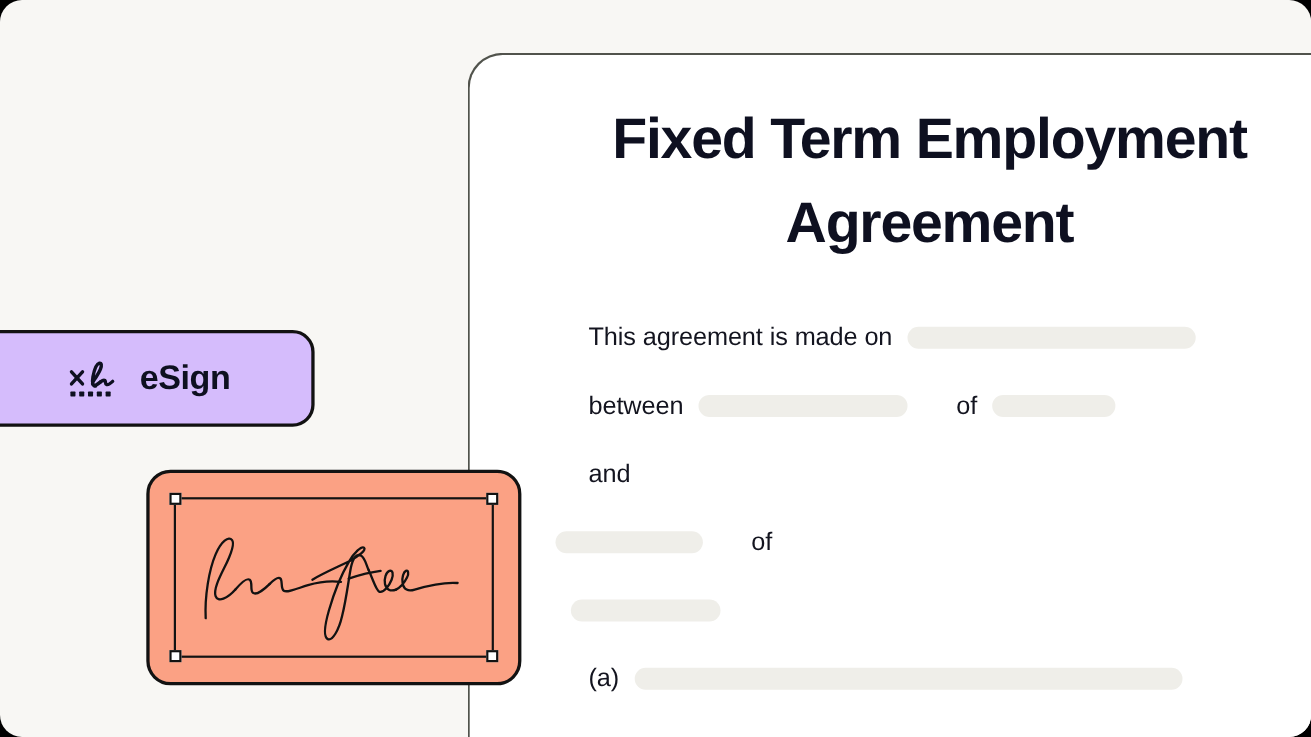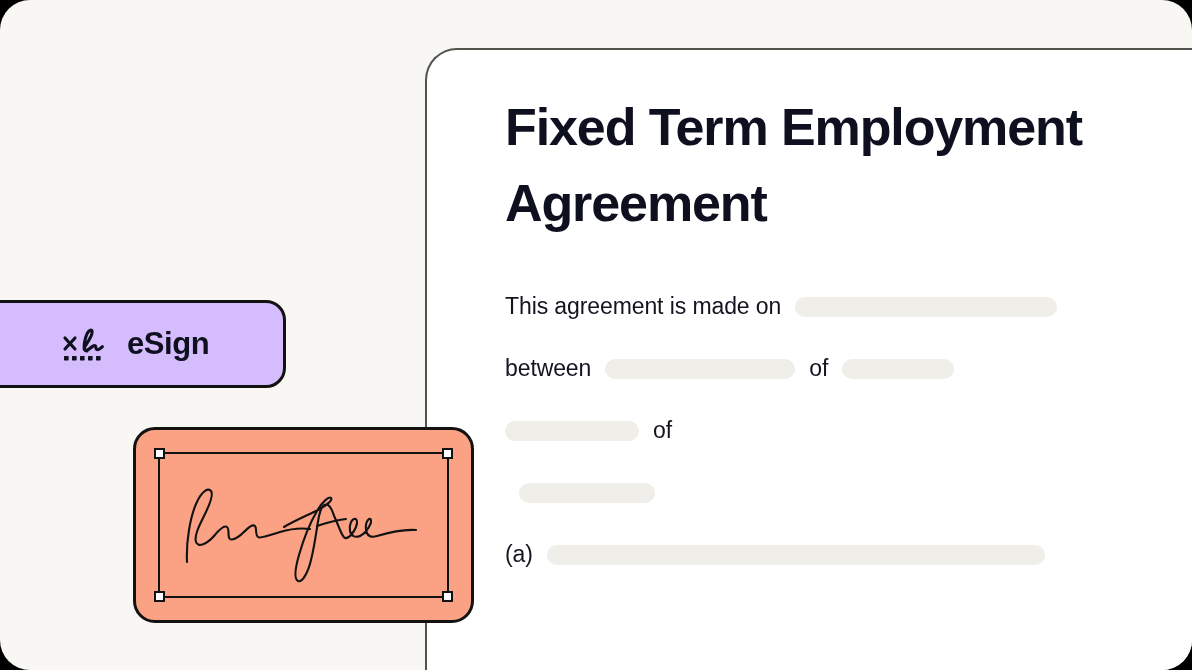--- a/index.html
+++ b/index.html
@@ -11,22 +11,23 @@
     overflow: hidden;
     background: #000000;
     font-family: "Liberation Sans", sans-serif;
   }
 
   .screen {
     position: relative;
     width: 1192px;
     height: 670px;
     background: #F8F7F4;
-    border-radius: 30px;
+    border-radius: 20px;
     overflow: hidden;
+    text-align: center;
   }
 
   
   .doc-panel {
     position: absolute;
     left: 425px;
     top: 48px;
     width: 790px;
     height: 640px;
     background: #FFFFFF;
@@ -59,21 +60,21 @@
 
   .doc-line {
     display: flex;
     align-items: center;
     height: 62px;
     font-size: 23px;
     color: #13141F;
     letter-spacing: -0.1px;
   }
 
-  .doc-line .txt { white-space: pre; }
+  .doc-line .txt { white-space: pre; margin-left: 30px; }
 
   .blank {
     display: inline-block;
     height: 20px;
     background: #EFEEE9;
     border-radius: 10px;
   }
 
   
   .esign-badge {
@@ -152,20 +153,23 @@
       <div class="doc-body">
           <div class="doc-line">
             <span class="txt">This agreement is made on</span>
             <span class="blank" style="width: 262px; margin-left: 14px; margin-right: 14px;"></span>
           </div>
           <div class="doc-line">
             <span class="txt">between</span>
             <span class="blank" style="width: 190px; margin-left: 14px; margin-right: 14px;"></span>
             <span class="txt">of</span>
             <span class="blank" style="width: 112px; margin-left: 14px; margin-right: 14px;"></span>
+          </div>
+          <div class="doc-line">
+            <span class="txt">and</span>
           </div>
           <div class="doc-line">
             <span class="blank" style="width: 134px; margin-left: 0px; margin-right: 14px;"></span>
             <span class="txt">of</span>
           </div>
           <div class="doc-line">
             <span class="blank" style="width: 136px; margin-left: 14px; margin-right: 14px;"></span>
           </div>
           <div class="doc-line">
             <span class="txt">(a)</span>

